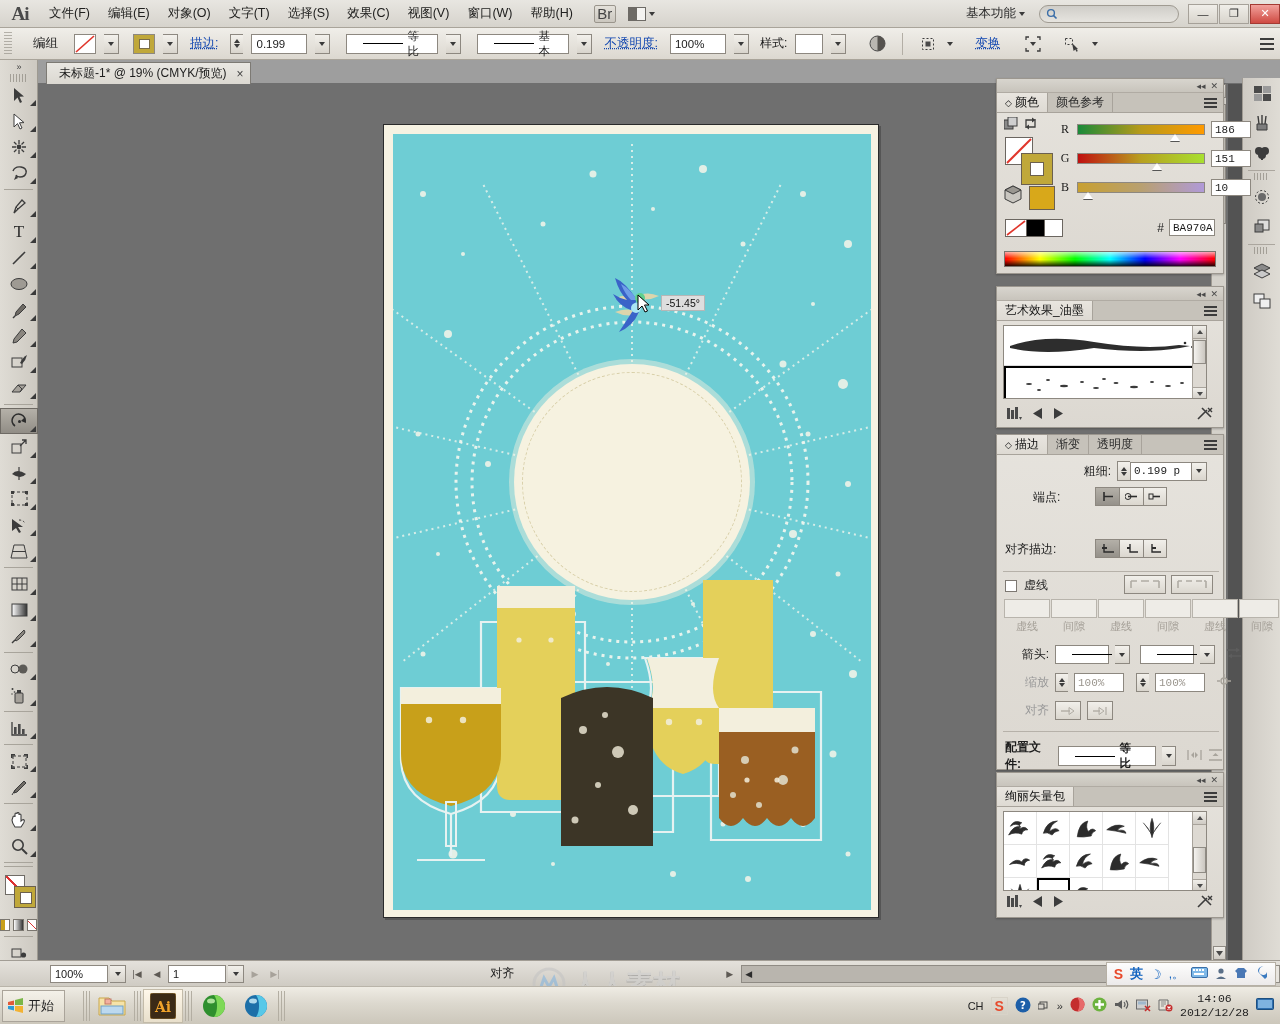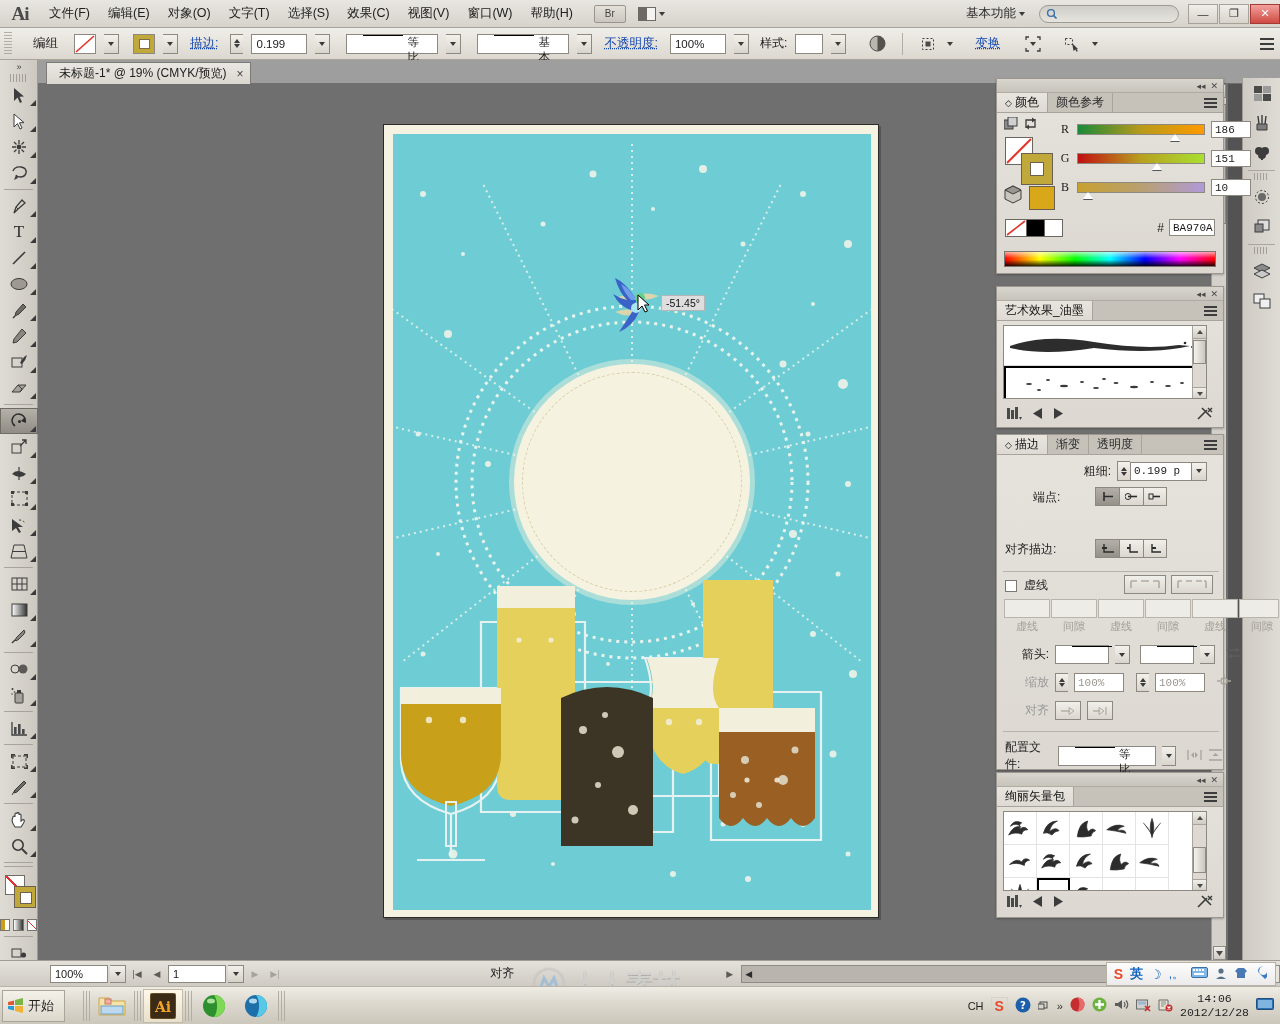--- a/index.html
+++ b/index.html
@@ -20,23 +20,23 @@
   }
   .ai-logo {
     width:40px; height:28px; display:flex; align-items:center; justify-content:center;
     font-family:"Liberation Serif", serif; font-weight:bold; font-size:19px;
     color:#4a4a4a; letter-spacing:-1px;
   }
   .menu-item {
     padding:4px 9px; font-size:12.5px; color:#20201f; cursor:default; white-space:nowrap;
   }
   .br-btn {
-    margin-left:12px; width:32px; height:18px; border:1px solid #9a958c;
+    margin-left:12px; width:22px; height:18px; border:1px solid #9a958c;
     background:linear-gradient(#e4e1da,#cbc7bf); border-radius:2px;
-    font-size:10px; display:flex; align-items:center; justify-content:center; color:#444;
+    font-size:15px; display:flex; align-items:center; justify-content:center; color:#444;
   }
   .arrange-btn {
     margin-left:12px; display:flex; align-items:center; gap:3px;
   }
   .arrange-ico { width:18px; height:14px; border:1px solid #6d6a65; display:flex; }
   .arrange-ico i { display:block; height:100%; }
   .arrange-ico i:first-child { width:46%; background:#6d6a65; }
   .arrange-ico i:last-child { width:54%; background:#f4f3f0; border-left:1px solid #6d6a65;}
   .caret { width:0;height:0;border-left:3.5px solid transparent;border-right:3.5px solid transparent;border-top:4px solid #3a3a3a;}
   .mb-right { margin-left:auto; display:flex; align-items:center; height:28px; }
@@ -69,21 +69,21 @@
   .sep { width:1px; height:22px; background:#b3aea5; margin:0 6px; }
   .swatch-box { width:22px;height:20px;border:1px solid #8d8880;background:#fff;display:flex;align-items:center;justify-content:center;}
   .mini-drop { width:15px;height:20px;border:1px solid #8d8880;border-left:0;background:linear-gradient(#f3f1ec,#d9d5cd);display:flex;align-items:center;justify-content:center;}
   .link-label { color:#1046b0; text-decoration:underline dotted; font-size:12.5px; padding:0 4px;}
   .spin { width:13px;height:20px;border:1px solid #8d8880;border-right:0;background:linear-gradient(#f3f1ec,#d9d5cd);
      display:flex;flex-direction:column;align-items:center;justify-content:center;gap:1px;}
   .spin i{width:0;height:0;border-left:3px solid transparent;border-right:3px solid transparent;}
   .spin i.up{border-bottom:4px solid #3b3b3b;}
   .spin i.dn{border-top:4px solid #3b3b3b;}
   .numfield { height:20px;border:1px solid #8d8880;background:#fff;display:flex;align-items:center;padding:0 4px;font-size:11.5px;}
-  .combo { height:20px;border:1px solid #8d8880;background:#fff;display:flex;align-items:flex-start;padding:0 16px;font-size:11.5px;gap:4px;}
+  .combo { height:20px;border:1px solid #8d8880;background:#fff;display:flex;align-items:center;padding:0 16px;font-size:11.5px;gap:4px;}
   .combo .line { flex:1; height:1px; background:#000; min-width:40px;}
   .ctrl-icon { width:22px;height:22px;display:flex;align-items:center;justify-content:center;}
   .ctrl-right { margin-left:auto; display:flex; align-items:center; padding-right:6px;}
   .panelmenu { width:14px;height:12px; display:flex; flex-direction:column; justify-content:space-between;}
   .panelmenu i{height:2px;background:#3c3c3c;}
 
   
   .tabstrip {
     position:absolute; left:38px; top:60px; width:1242px; height:24px;
     background:#9e9e9e; border-bottom:1px solid #6f6f6f;
@@ -1216,21 +1216,21 @@
         <svg width="16" height="10">
             <path d="M1 5 L8 5" stroke="#b0aca4" stroke-width="1.4"></path>
             <path d="M7 1.5 L12 5 L7 8.5z" fill="none" stroke="#b0aca4"></path>
             <path d="M14 1 L14 9" stroke="#b0aca4" stroke-width="1.2"></path>
           </svg>
       </div>
     </div>
 
     <div style="position:absolute;left:6px;top:296px;width:216px;height:1px;background:#b6b1a9;"></div>
 
-    <div class="row" style="position:absolute;left:8px;top:304px;">
+    <div class="row" style="position:absolute;left:8px;top:304px;font-weight:bold;">
       <span class="lbl">配置文件:</span>
       <div class="combo" style="width:104px;height:20px;">
         <span class="line"></span>
           <span>等比</span>
       </div>
       <div class="mini-drop" style="height:20px;">
           <span class="caret"></span>
         </div>
       <span style="margin-left:5px;">
         <svg width="15" height="12">

